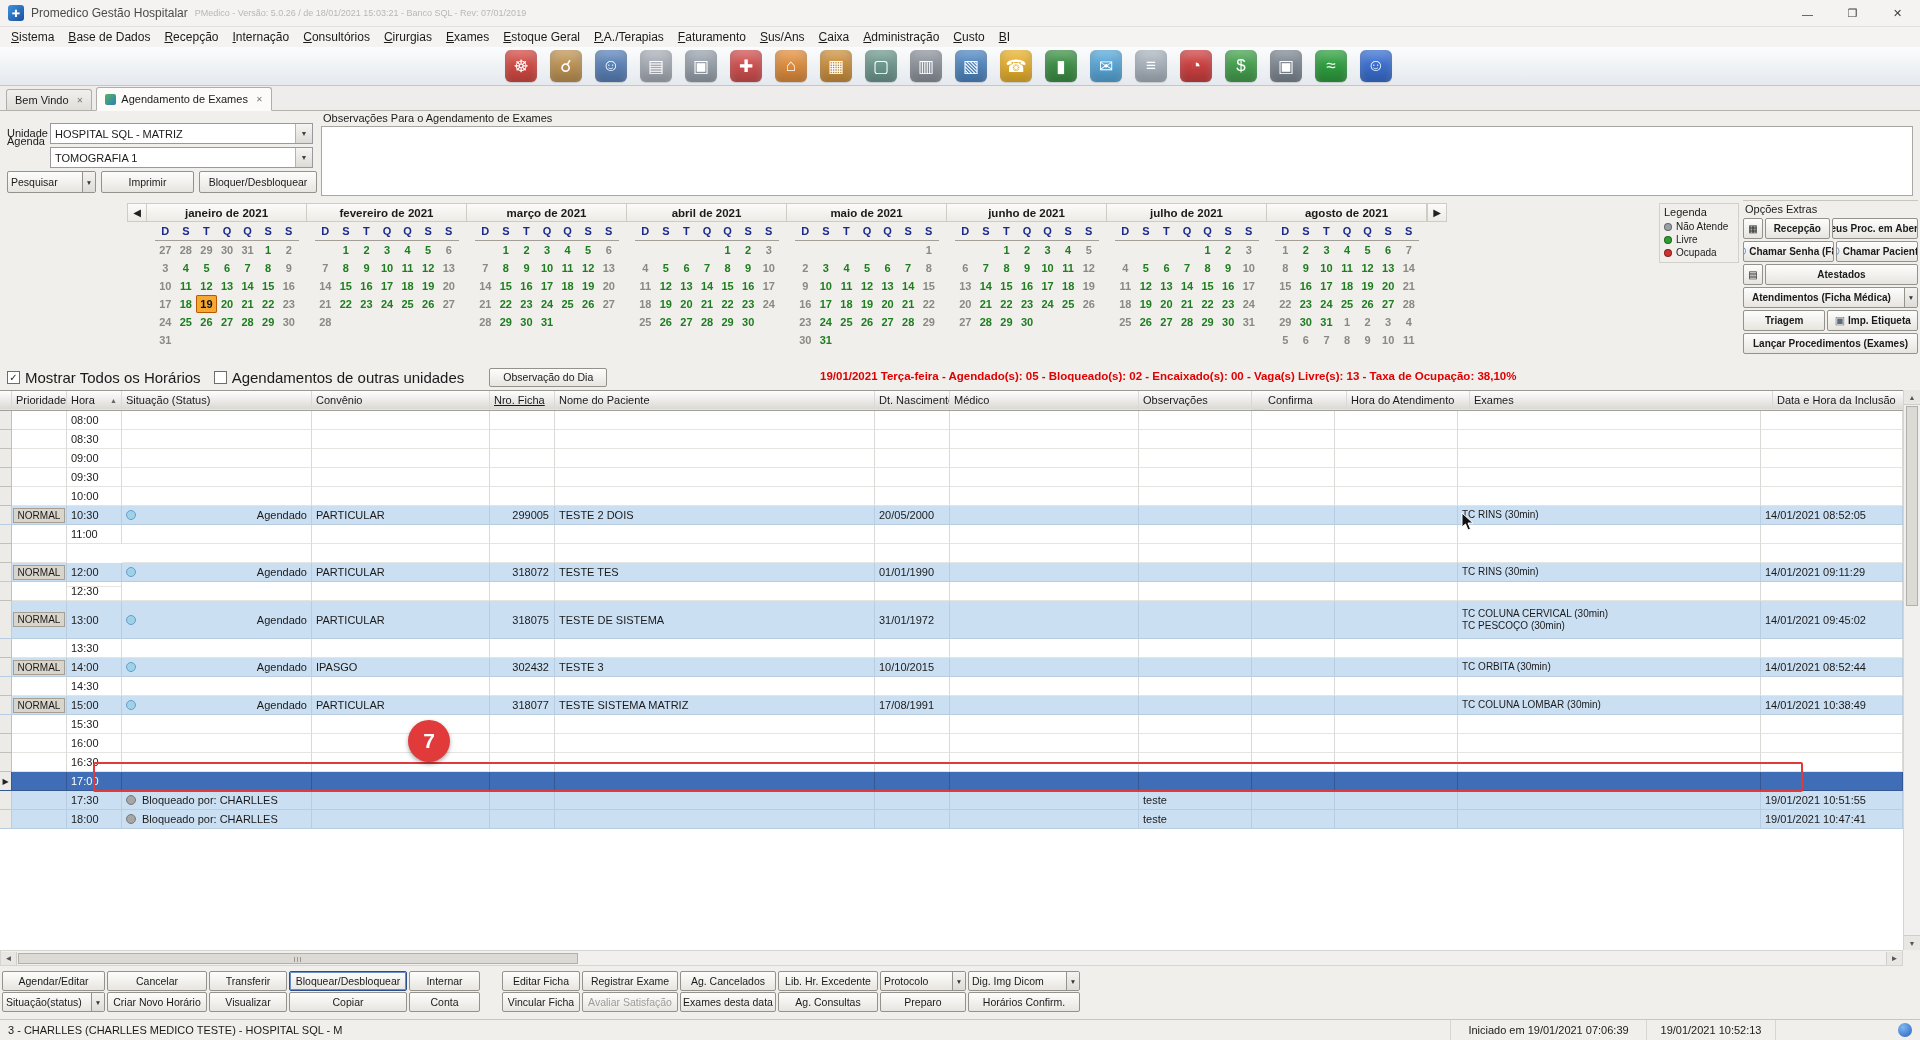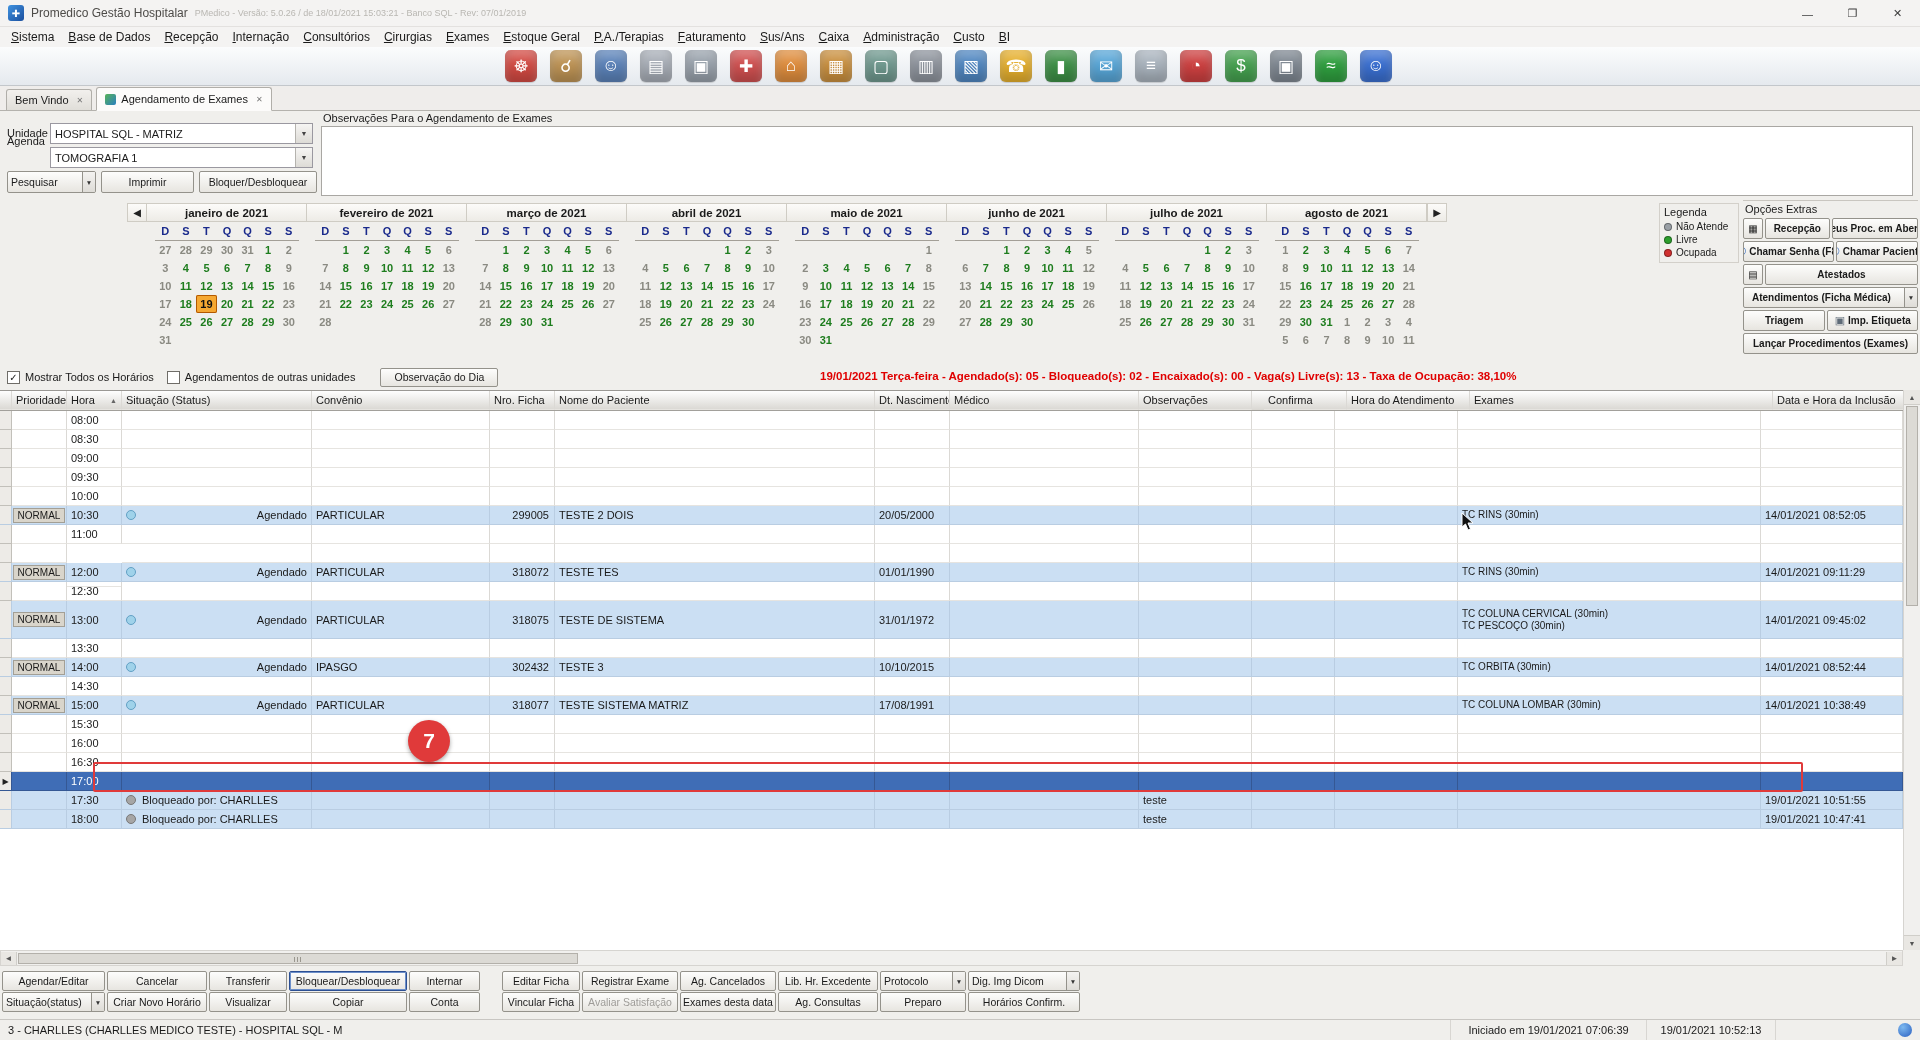--- a/index.html
+++ b/index.html
@@ -99,21 +99,21 @@
         display:flex; align-items:center; justify-content:center; font-size:10px; font-weight:bold;
         white-space:nowrap; overflow:hidden; gap:3px; }
   .ob.obsm { width:20px; flex:none; font-weight:normal; }
   .bico { color:#2a62b8; font-size:11px; font-weight:normal; }
   .bico.gray { color:#5e6b78; }
 
   
   .optsrow { position:absolute; top:367px; left:7px; height:20px; display:flex; align-items:center; gap:5px; }
   .cb { width:13px; height:13px; background:#fff; border:1px solid #6f6d68; display:flex; align-items:center;
         justify-content:center; font-size:10px; color:#222; }
-  .cblabel { font-size:11px; margin-right:8px; }
+  .cblabel { font-size:15px; margin-right:8px; }
   .optsrow .abtn { margin-left:12px; width:118px; height:19px; }
   .day-summary { position:absolute; top:370px; left:820px; font-size:11.5px; font-weight:bold; color:#e00000; }
 
   
   .grid { position:absolute; top:390px; left:0; width:1903px; height:560px; background:#fff; border-top:1px solid #9a9894; }
   .grid-header { display:flex; height:20px; background:linear-gradient(#fefefe,#d9d7d2); border-bottom:1px solid #a2a09b; }
   .hcell { display:flex; align-items:center; justify-content:space-between; padding:0 4px;
            border-right:1px solid #b5b3ae; font-size:11px; overflow:hidden; white-space:nowrap; flex:none; }
   .sort { font-size:7px; color:#666; }
   .trow { display:flex; height:19px; background:#fff; }
@@ -866,21 +866,21 @@
         <div class="gcell hcell" style="width: 55px;">
           <span>Hora</span>
           <span class="sort">▲</span>
         </div>
         <div class="gcell hcell" style="width: 190px;">
           <span>Situação (Status)</span>
         </div>
         <div class="gcell hcell" style="width: 178px;">
           <span>Convênio</span>
         </div>
-        <div class="gcell hcell" style="width: 65px;">
+        <div class="gcell hcell" style="width: 65px; text-decoration: underline;">
           <span>Nro. Ficha</span>
         </div>
         <div class="gcell hcell" style="width: 320px;">
           <span>Nome do Paciente</span>
         </div>
         <div class="gcell hcell" style="width: 75px;">
           <span>Dt. Nascimento</span>
         </div>
         <div class="gcell hcell" style="width: 189px;">
           <span>Médico</span>

